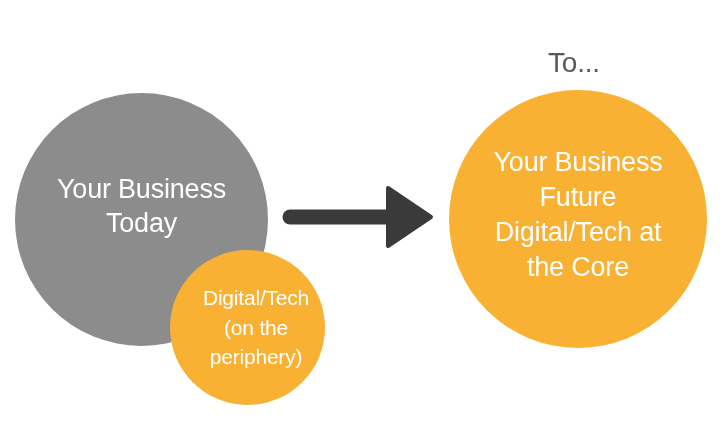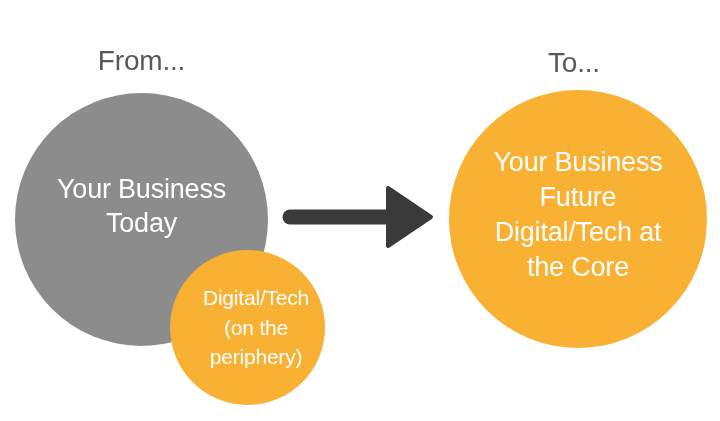--- a/index.html
+++ b/index.html
@@ -87,21 +87,20 @@
     top: 185px;
     width: 157px;
     height: 64px;
   }
 </style>
 </head>
 <body>
 
 <div class="stage">
 
-  <div class="section-label label-from" style="color: rgb(89, 89, 89);">From...</div>
 
   <div class="section-label label-to" style="color: rgb(89, 89, 89);">To...</div>
 
   <div class="circle circle-gray" style="background-color: rgb(140, 140, 140); color: rgb(255, 255, 255);">
     <span class="circle-text">Your Business
 Today</span>
   </div>
 
   <svg class="arrow" viewBox="0 0 157 64" xmlns="http://www.w3.org/2000/svg" style="color: rgb(58, 58, 58);">
     <line x1="12" y1="32" x2="112" y2="32" stroke="currentColor" stroke-width="15" stroke-linecap="round"></line>

